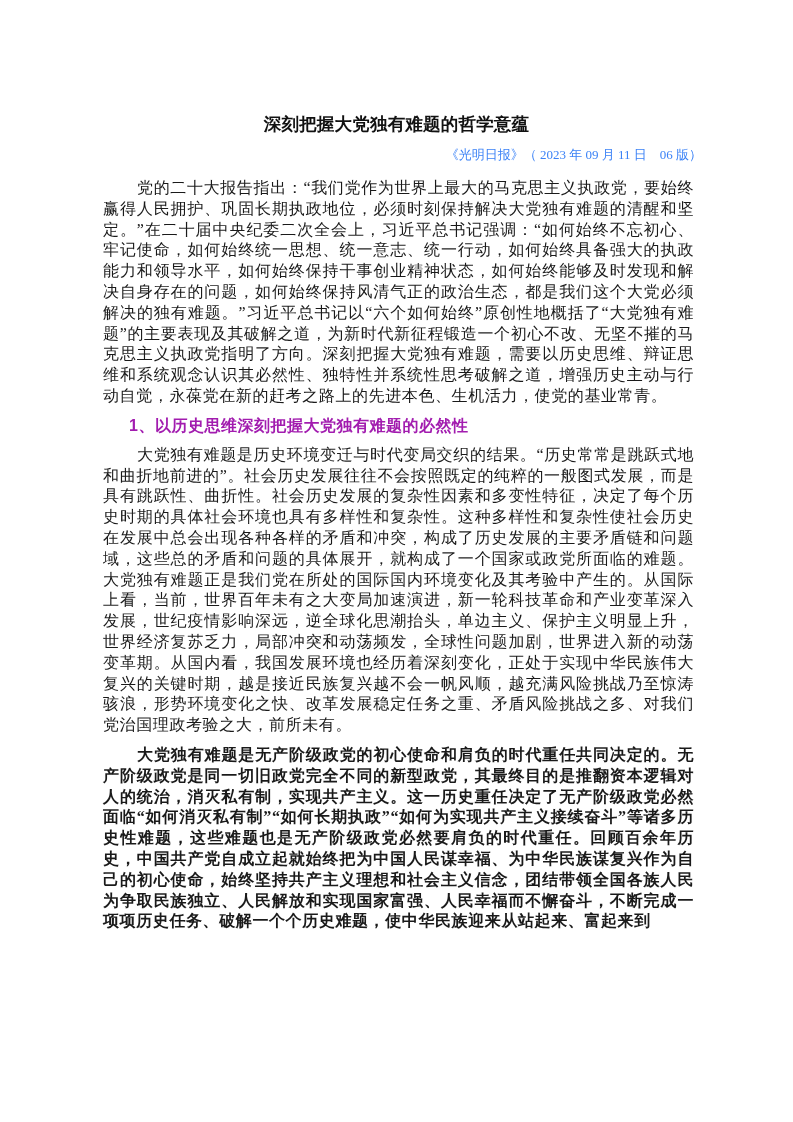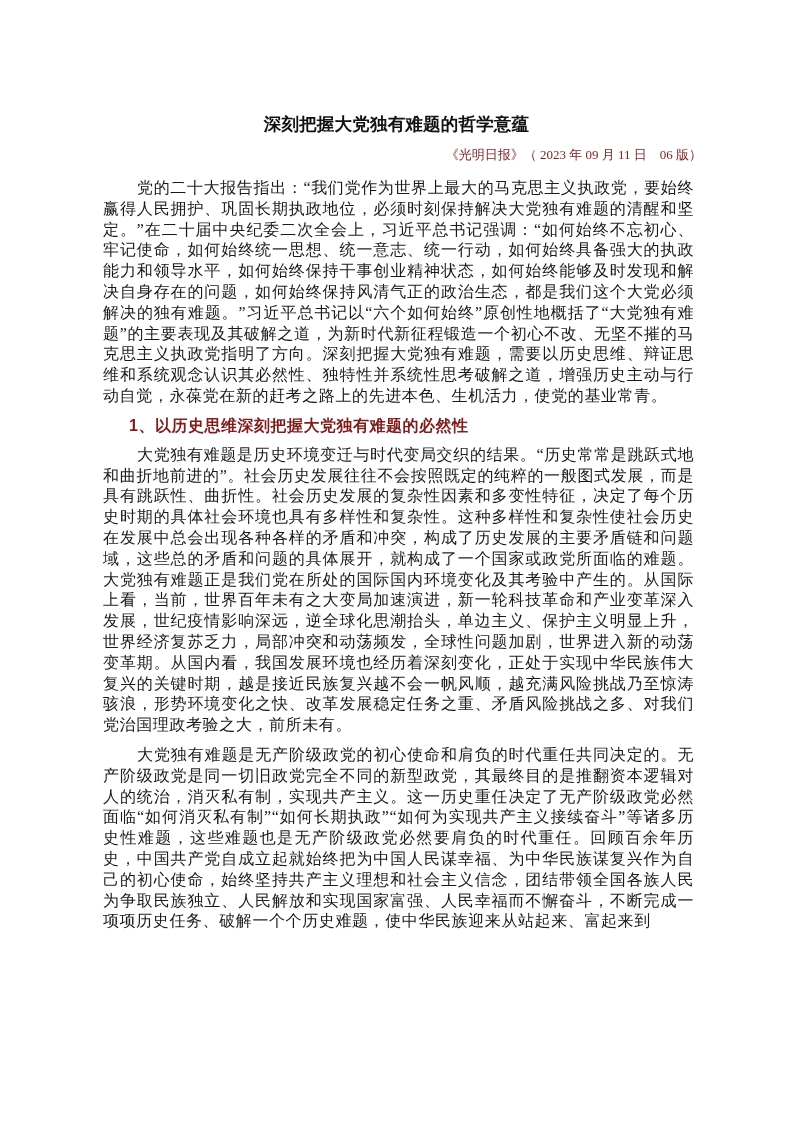--- a/index.html
+++ b/index.html
@@ -28,21 +28,21 @@
     font-size: 17.5px;
     letter-spacing: 0.2px;
     color: #111111;
   }
   .source {
     width: 607px;
     margin: 10px 0 0 95px;
     text-align: right;
     font-size: 13px;
     line-height: 17px;
-    color: #7f1d1d;
+    color: #3b82f6;
   }
   .content {
     width: 607px;
     margin: 15px 0 0 95px;
   }
   .para {
     margin: 8px;
     font-size: 16px;
     line-height: 20.8px;
     letter-spacing: 0.6px;
@@ -54,25 +54,25 @@
   }
   .para.b0 { margin-bottom: 8px; }
   .heading {
     margin: 0 0 6px 0;
     font-family: "Liberation Sans", sans-serif;
     font-weight: 700;
     font-size: 16px;
     line-height: 22px;
     letter-spacing: 0.5px;
     text-indent: 34px;
-    color: #7f1d1d;
+    color: #a21caf;
   }
   .para.b2 { margin-bottom: 10px; }
   .para.b3 { margin-bottom: 9px; }
-  .para.b4 { margin-bottom: 0; }
+  .para.b4 { margin-bottom: 0; font-weight: bold; }
 </style>
 </head>
 <body>
 
 <div class="page">
   <h1 class="title">深刻把握大党独有难题的哲学意蕴</h1>
 
   <div class="source">《光明日报》（ 2023 年 09 月 11 日　06 版）</div>
 
   <div class="content">

